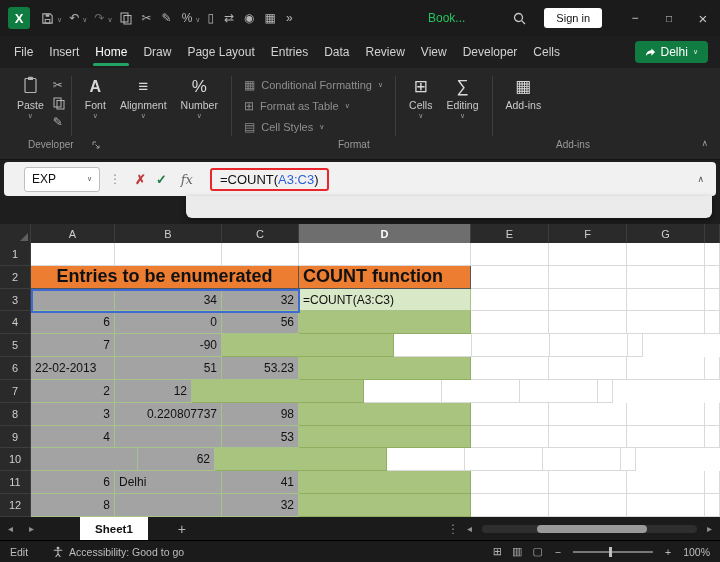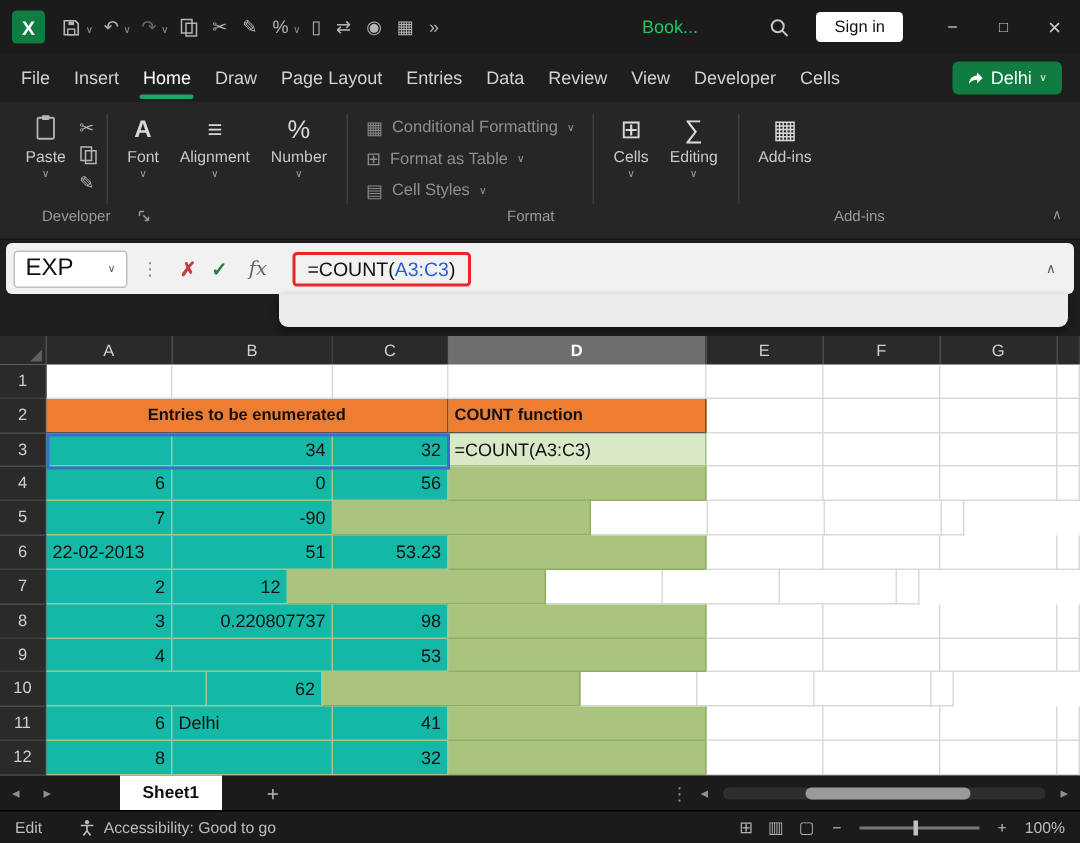--- a/index.html
+++ b/index.html
@@ -54,22 +54,22 @@
   .rb-label{position:absolute;top:1px}
   .launcher{position:absolute;top:2px}
   .collapse-g{position:absolute;right:12px;top:0;color:#9a9a9a;font-size:9px}
   .collapse-g::after{content:"∧"}
 
   
   .fzone{position:absolute;top:160px;left:0;right:0;height:64px;background:#1e1e1e}
   .fbar{position:absolute;top:2px;left:4px;right:4px;height:34px;background:#f1f1f1;
     border-radius:4px;display:flex;align-items:center}
   .namebox{width:76px;height:25px;background:#fff;border:1px solid #bfbfbf;border-radius:3px;
-    margin-left:5px;display:flex;align-items:center;justify-content:space-between;
-    padding:0 7px;font-size:16px;color:#111}
+    margin-left:20px;display:flex;align-items:center;justify-content:space-between;
+    padding:0 7px;font-size:12px;color:#111}
   .namebox .chev{color:#555}
   .dots-v{color:#8a8a8a;font-size:12px;margin:0 9px}
   .dots-v::after{content:"⋮"}
   .fx-x{color:#c43b3b;font-size:13px;margin:0 5px;font-weight:bold}
   .fx-check{color:#1e7e45;font-size:13px;margin:0 5px;font-weight:bold}
   .fx-fx{font-family:"DejaVu Serif",serif;font-style:italic;font-size:13px;color:#666;margin:0 9px}
   .formula-box{margin-left:8px;border:2px solid #e8262b;border-radius:3px;padding:2px 8px;
     font-size:13px;color:#111;white-space:nowrap}
   .formula-box .ref{color:#2b5fd9}
   .fbar-chev{position:absolute;right:12px;color:#555;font-size:9px}
@@ -85,24 +85,24 @@
   .corner::after{content:"";position:absolute;right:2px;bottom:2px;
     border-left:8px solid transparent;border-bottom:8px solid #5f5f5f}
   .col-h{flex:0 0 auto;height:19px;background:#2a2a2a;color:#cfcfcf;font-size:11px;
     display:flex;align-items:center;justify-content:center;border-right:1px solid #3d3d3d}
   .col-h.sel{background:#6e6e6e;color:#fff;font-weight:bold}
   .grow{display:flex;height:22.83px}
   .row-h{flex:0 0 auto;width:31px;background:#2a2a2a;color:#cfcfcf;font-size:11px;
     display:flex;align-items:center;justify-content:center;border-bottom:1px solid #3d3d3d;border-right:1px solid #3d3d3d}
   .cell{flex:0 0 auto;border-right:1px solid #d9d9d9;border-bottom:1px solid #d9d9d9;
     display:flex;align-items:center;padding:0 4px;color:#111;overflow:hidden;white-space:nowrap}
-  .cell.green{background:#14b8a6;border-color:#a6c489}
+  .cell.green{background:#a3a3a3;border-color:#a6c489}
   .cell.olive{background:#A9C47F;border-color:#8fae62}
   .cell.editg{background:#D9E9C8;border-color:#a6c489}
-  .cell.banner{background:#ED7D31;color:#111;font-weight:bold;font-size:11px;
+  .cell.banner{background:#ED7D31;color:#111;font-weight:bold;font-size:18px;
     justify-content:center;border-color:#555}
   .cell.bannerL{justify-content:flex-start}
   .al-r{justify-content:flex-end}
   .ref-outline{position:absolute;left:31px;top:64.5px;width:269px;height:24px;
     border:2px solid #3f6ad1;pointer-events:none}
 
   
   .sheetbar{position:absolute;top:517px;left:0;right:0;height:23px;background:#1b1b1b;
     display:flex;align-items:center;color:#b5b5b5}
   .arr-l::after{content:"◂"} .arr-r::after{content:"▸"}

